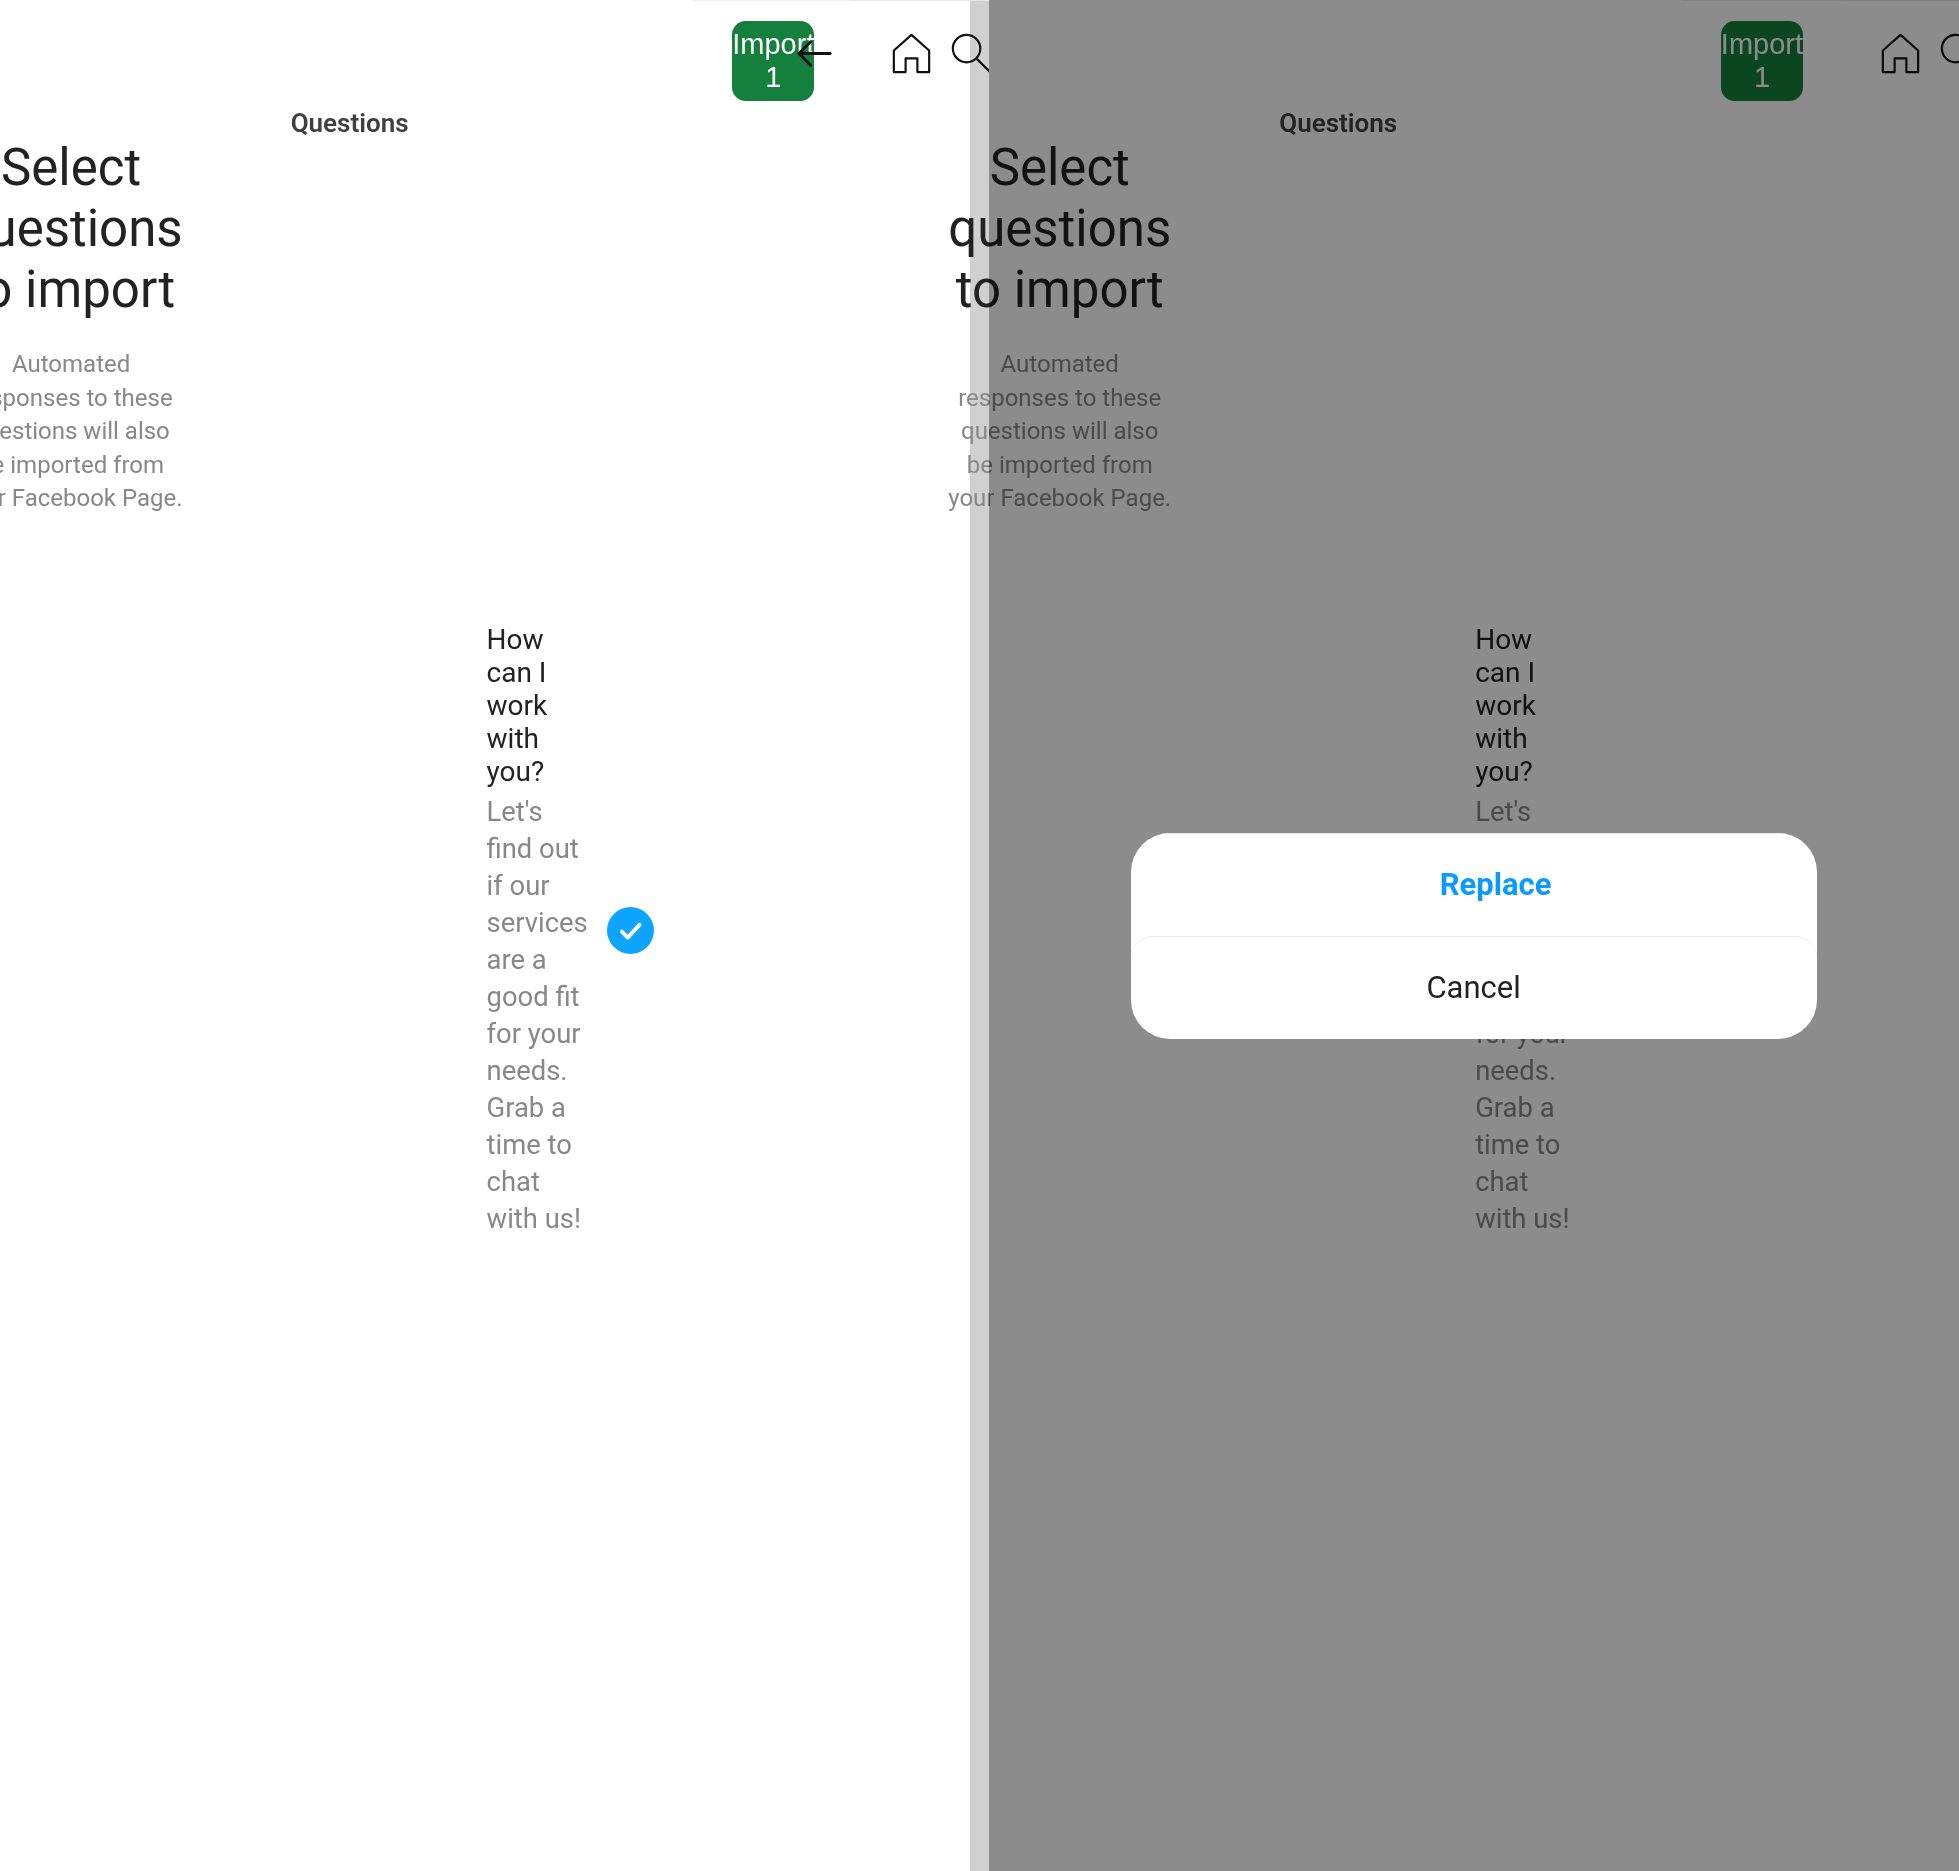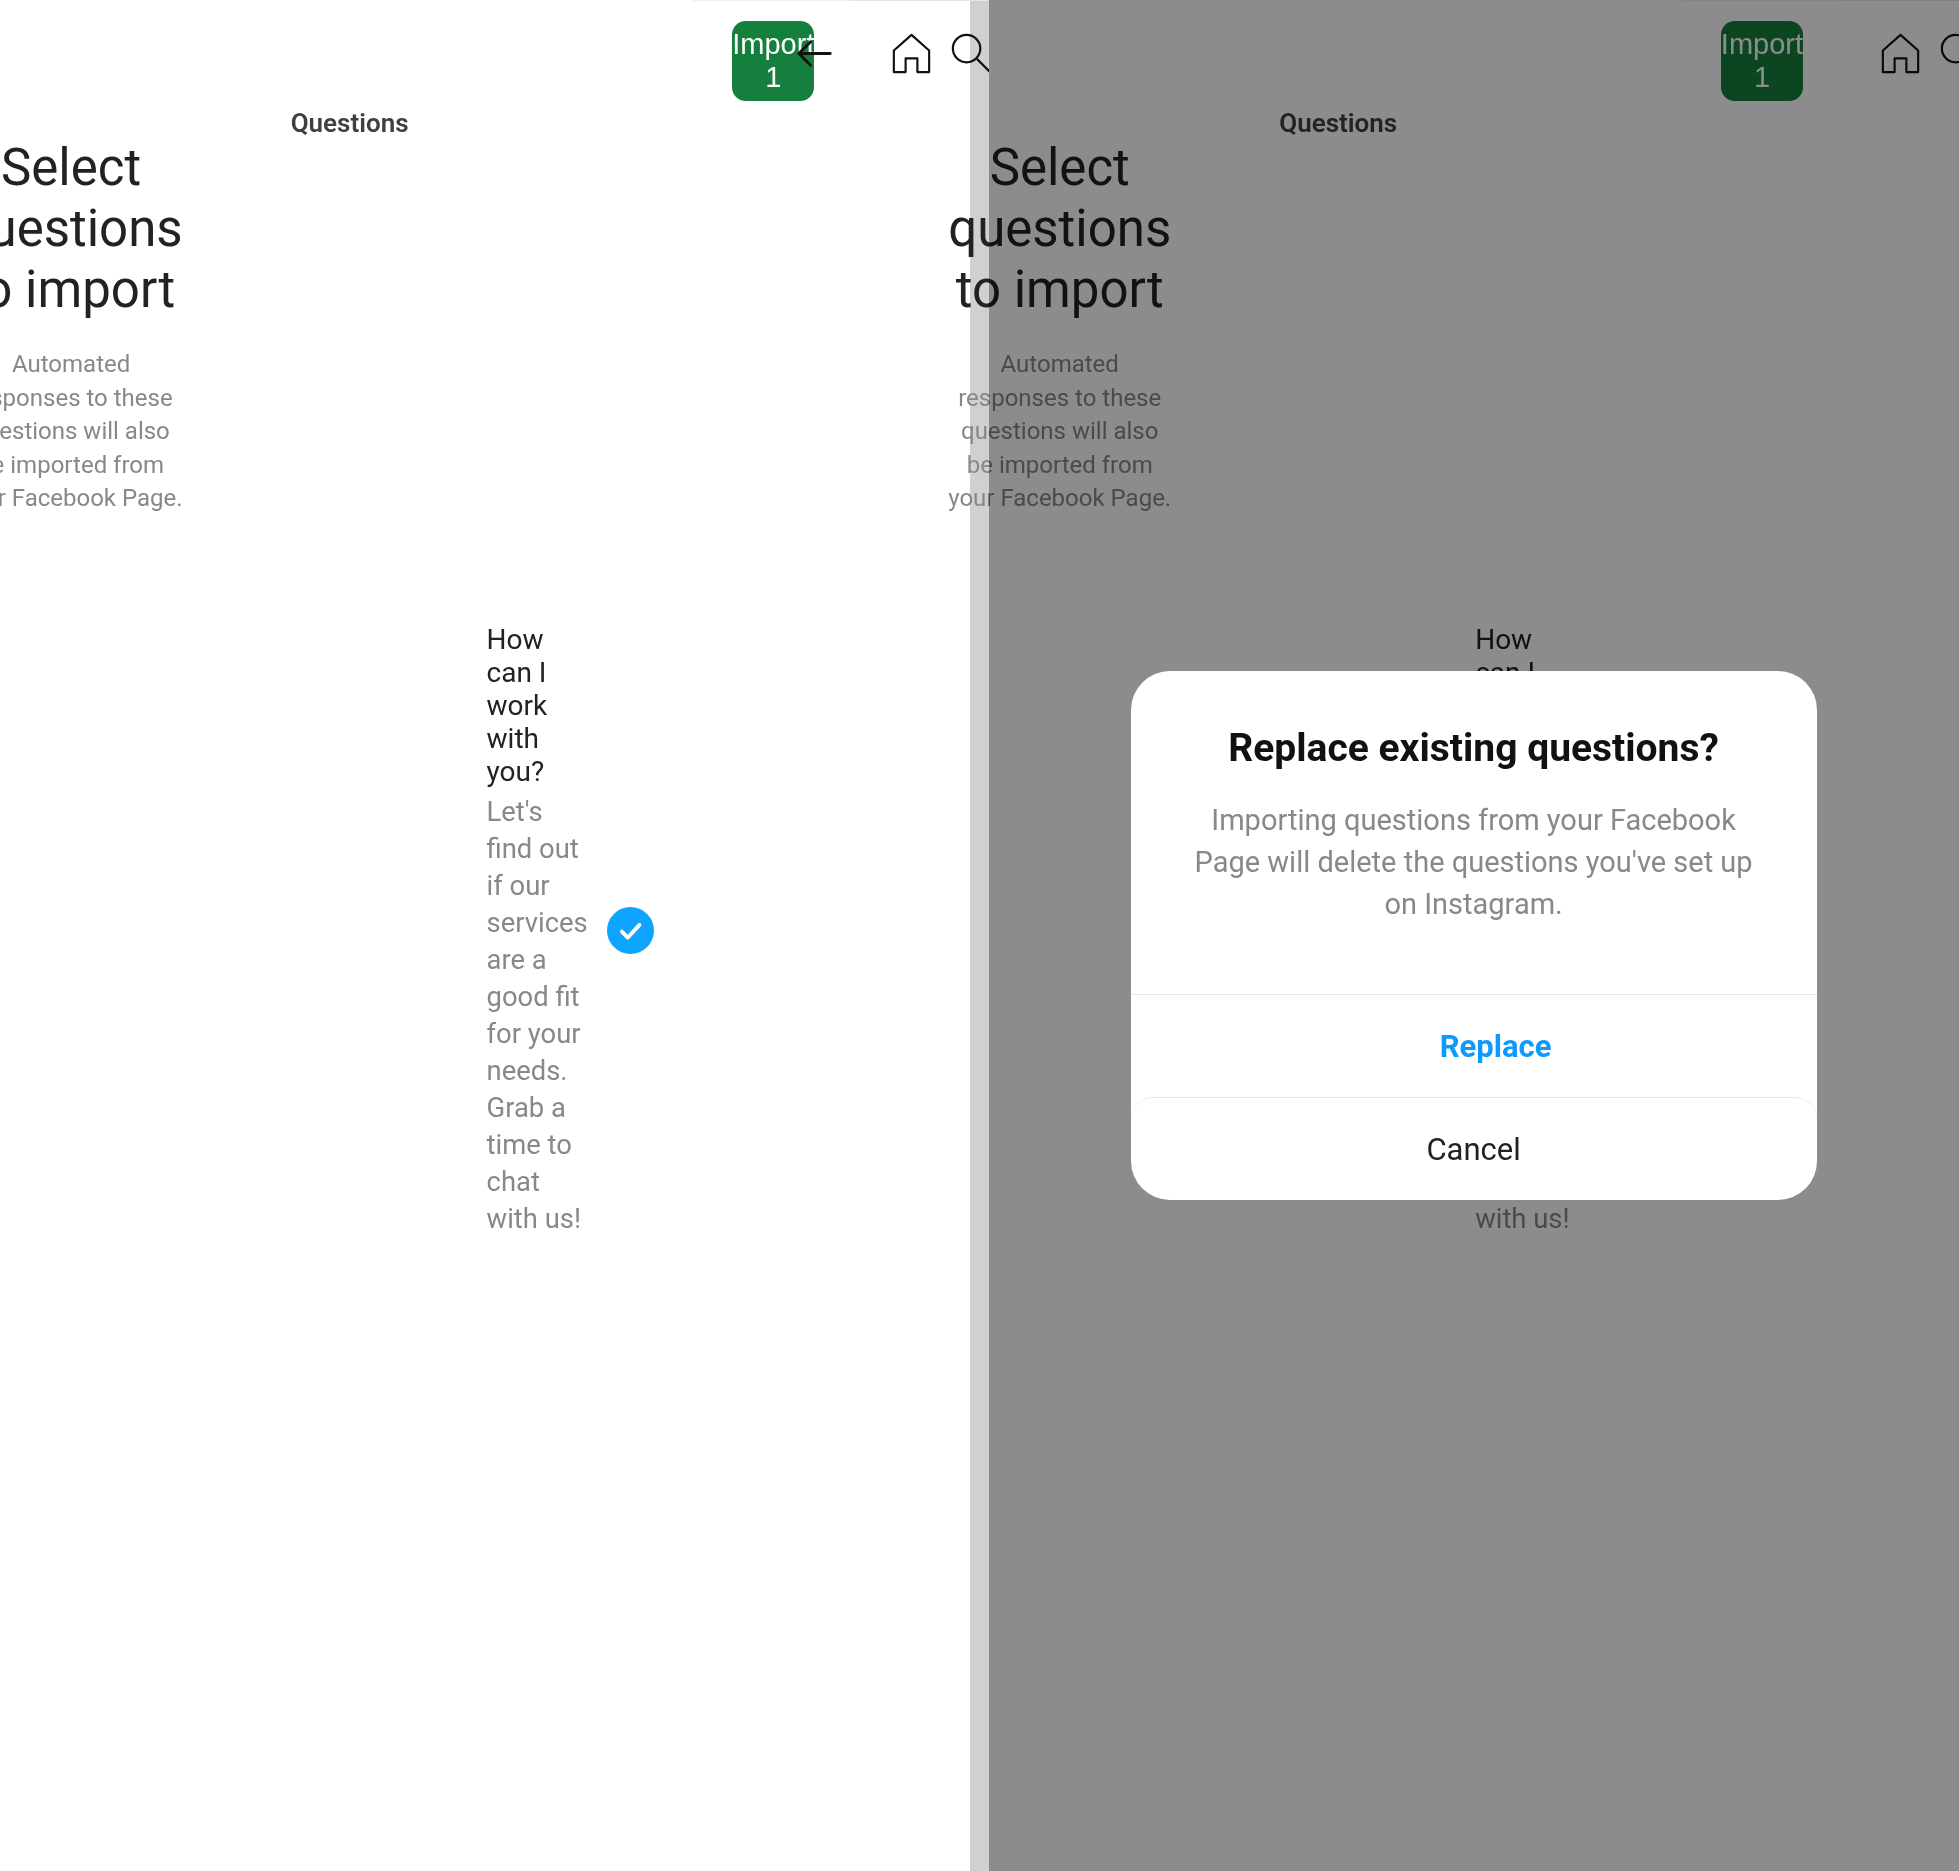--- a/index.html
+++ b/index.html
@@ -179,24 +179,20 @@
           <svg viewBox="0 0 38 38">
               <circle cx="19" cy="19" r="16"></circle>
               <path d="M3 19 H35 M19 3 V35 M7 9 L31 29 M31 9 L7 29"></path>
             </svg>
         </div>
       </div>
     </div>
 
     <div class="overlay">
       <div class="dialog">
-        <div class="dialog-body">
-          <div class="dialog-title">Replace existing questions?</div>
-          <div class="dialog-msg">Importing questions from your Facebook Page will delete the questions you've set up on Instagram.</div>
-        </div>
         <div class="dialog-btn primary">Replace</div>
         <div class="dialog-btn secondary">Cancel</div>
       </div>
     </div>
 
   </div>
 
 </div>
 
 

